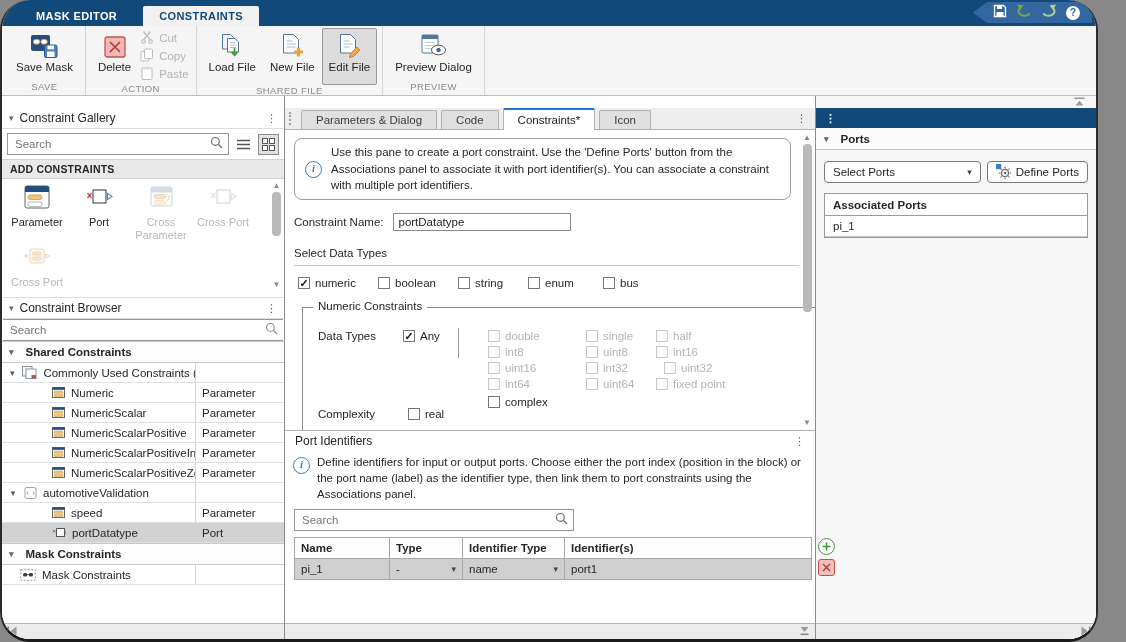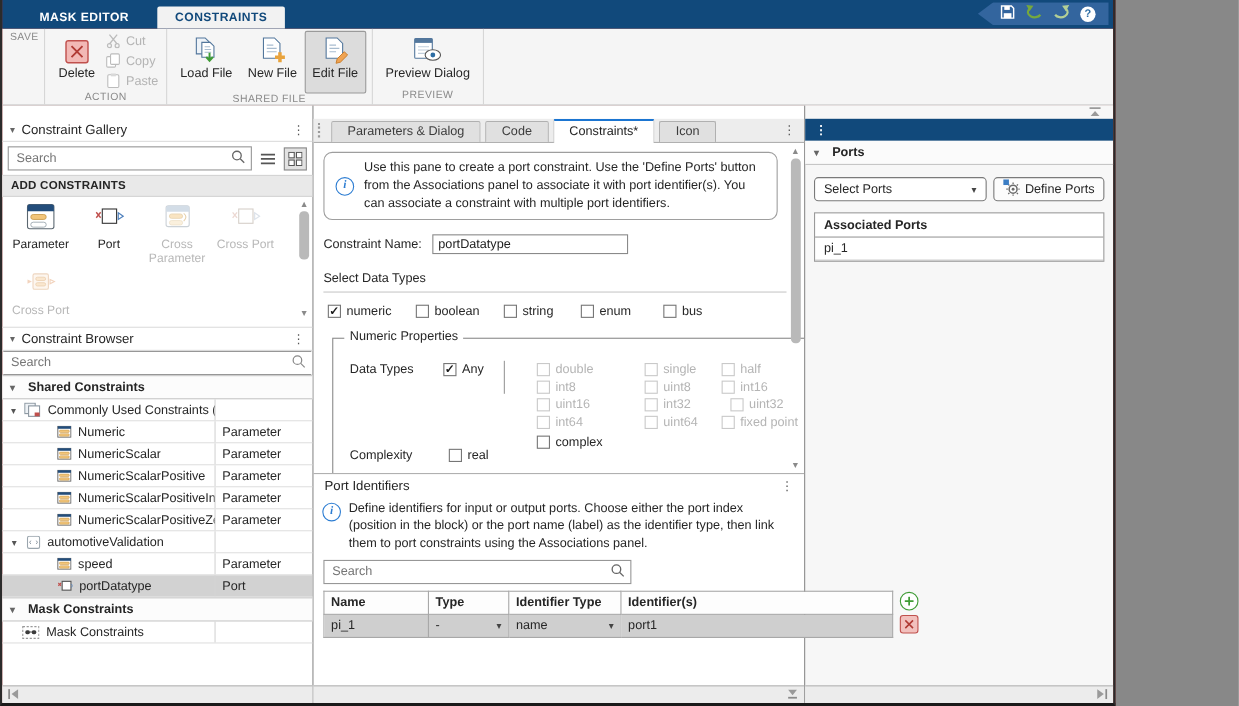--- a/index.html
+++ b/index.html
@@ -1,19 +1,19 @@
 <!DOCTYPE html>
 <html><head>
 <meta charset="utf-8">
 <style>
   html,body{margin:0;padding:0;background:#888;}
   body{font-family:"Liberation Sans",sans-serif;font-size:12px;color:#262626;}
-  .app{width:1014px;height:642px;box-sizing:border-box;background:#7f1d1d;position:relative;
+  .app{width:1098px;height:642px;box-sizing:border-box;background:#fef9c3;position:relative;
        border-left:2px solid #2b2b2b;border-right:2px solid #2b2b2b;border-bottom:3px solid #1a1a1a;
-       display:flex;flex-direction:column;overflow:hidden;}
+       display:flex;flex-direction:column;overflow:hidden;border-radius:30px;}
   
   .titlebar{height:26px;background:#11497b;display:flex;align-items:flex-end;position:relative;flex:0 0 auto;}
   .tb-tab{height:20px;display:flex;align-items:center;padding:0 16px;font-size:11px;font-weight:bold;
           letter-spacing:.4px;color:#fff;}
   .tb-tab.active{background:#f2f2f2;color:#11497b;border-radius:2px 2px 0 0;margin-left:10px;}
   .tb-tab.first{margin-left:18px;}
   .qa{position:absolute;right:4px;top:2px;height:21px;background:#33659e;display:flex;align-items:center;
       gap:9px;padding:0 12px 0 20px;clip-path:polygon(14px 0,100% 0,100% 100%,14px 100%,0 50%);}
   .qa-help{width:14px;height:14px;border-radius:50%;background:#fff;color:#2d6da4;font-weight:bold;
            font-size:10px;display:flex;align-items:center;justify-content:center;}
@@ -176,20 +176,35 @@
             <path d="M12 4 C14.5 6 14 9 11 10.8 C8 12.5 4 11.8 2.2 9.4" fill="none" stroke="#b3cf96" stroke-width="2"></path>
             <path d="M15 0.5 L8.5 1.2 L12 6.2 Z" fill="#b3cf96"></path>
           </svg>
       </span>
       <span class="qa-help">?</span>
     </div>
   </div>
 
   <div class="ribbon">
     <div class="rgroup">
+      <div class="rbtns">
+        <div class="bigbtn">
+          <span class="bicon">
+            <svg width="28" height="26" viewBox="0 0 28 26">
+                <rect x="1" y="2" width="19" height="16" rx="2" fill="#2a4d7e"></rect>
+                <rect x="3.5" y="6.5" width="6.2" height="4.6" rx="2" fill="#fff" stroke="#e8a33d" stroke-width="1"></rect>
+                <rect x="11" y="6.5" width="6.2" height="4.6" rx="2" fill="#fff" stroke="#e8a33d" stroke-width="1"></rect>
+                <rect x="14.5" y="12" width="12.5" height="12.5" rx="1.5" fill="#4f81bd" stroke="#2d5a8e"></rect>
+                <rect x="17.5" y="12.5" width="6.5" height="3.8" fill="#fff"></rect>
+                <rect x="17" y="18.5" width="7.5" height="5.5" fill="#fff"></rect>
+              </svg>
+          </span>
+          <span>Save Mask</span>
+        </div>
+      </div>
       <div class="rlabel">SAVE</div>
     </div>
 
     <div class="rgroup">
       <div class="rbtns">
         <div class="bigbtn">
           <span class="bicon">
             <svg width="24" height="24" viewBox="0 0 24 24">
                 <rect x="2" y="2" width="20" height="20" rx="2" fill="#f2b8b5" stroke="#c0504d" stroke-width="1.3"></rect>
                 <path d="M7 7 L17 17 M17 7 L7 17" stroke="#b03a34" stroke-width="1.7"></path>
@@ -608,21 +623,21 @@
             <span class="box"></span>
             <span class="clbl">enum</span>
           </span>
           <span class="cbx">
             <span class="box"></span>
             <span class="clbl">bus</span>
           </span>
         </div>
 
         <div class="fieldset">
-          <span class="legend">Numeric Properties</span>
+          <span class="legend">Numeric Constraints</span>
           <span class="fx" style="left:15px;top:22px;">Data Types</span>
           <span class="fx cbx" style="left:100px;top:22px;">
             <span class="box on"></span>
             <span class="clbl">Any</span>
           </span>
           <span class="vdiv"></span>
 
           <span class="fx cbx dis" style="left:185px;top:22px;">
               <span class="box"></span>
               <span class="clbl">double</span>

